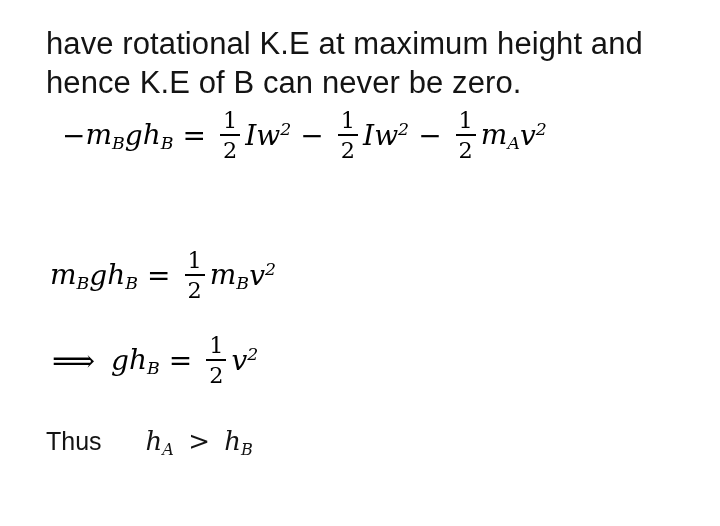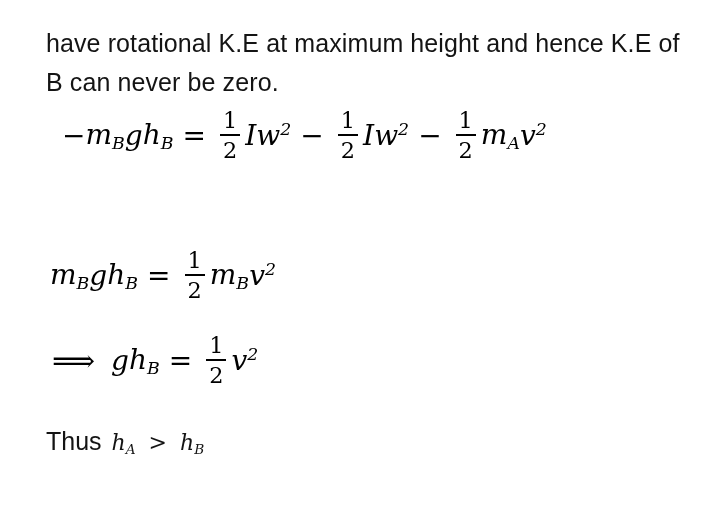--- a/index.html
+++ b/index.html
@@ -22,21 +22,21 @@
     width: 720px;
     height: 526px;
     background: #ffffff;
   }
 
   .prose {
     position: absolute;
     left: 46px;
     top: 24px;
     width: 640px;
-    font-size: 25px;
+    font-size: 31px;
     line-height: 39px;
     color: #141414;
     letter-spacing: 0.1px;
   }
 
   .thus-line {
     position: absolute;
     left: 46px;
     top: 424px;
     font-size: 25px;
@@ -113,21 +113,22 @@
     font-style: normal;
     font-size: 30px;
     letter-spacing: -2px;
     display: inline-block;
     padding-right: 18px;
   }
 
   .math-inline {
     font-family: "DejaVu Serif", "Liberation Serif", serif;
     font-style: italic;
-    font-size: 22px;
+    font-size: 26px;
+    margin-left: 34px;
   }
   .math-inline .sub { font-size: 0.62em; vertical-align: -0.28em; }
   .math-inline .rel { font-style: normal; padding: 0 6px; }
 </style>
 </head>
 <body>
 
 <div class="page">
 
   <div class="prose">have rotational K.E at maximum height and hence K.E of B can never be zero.</div>

